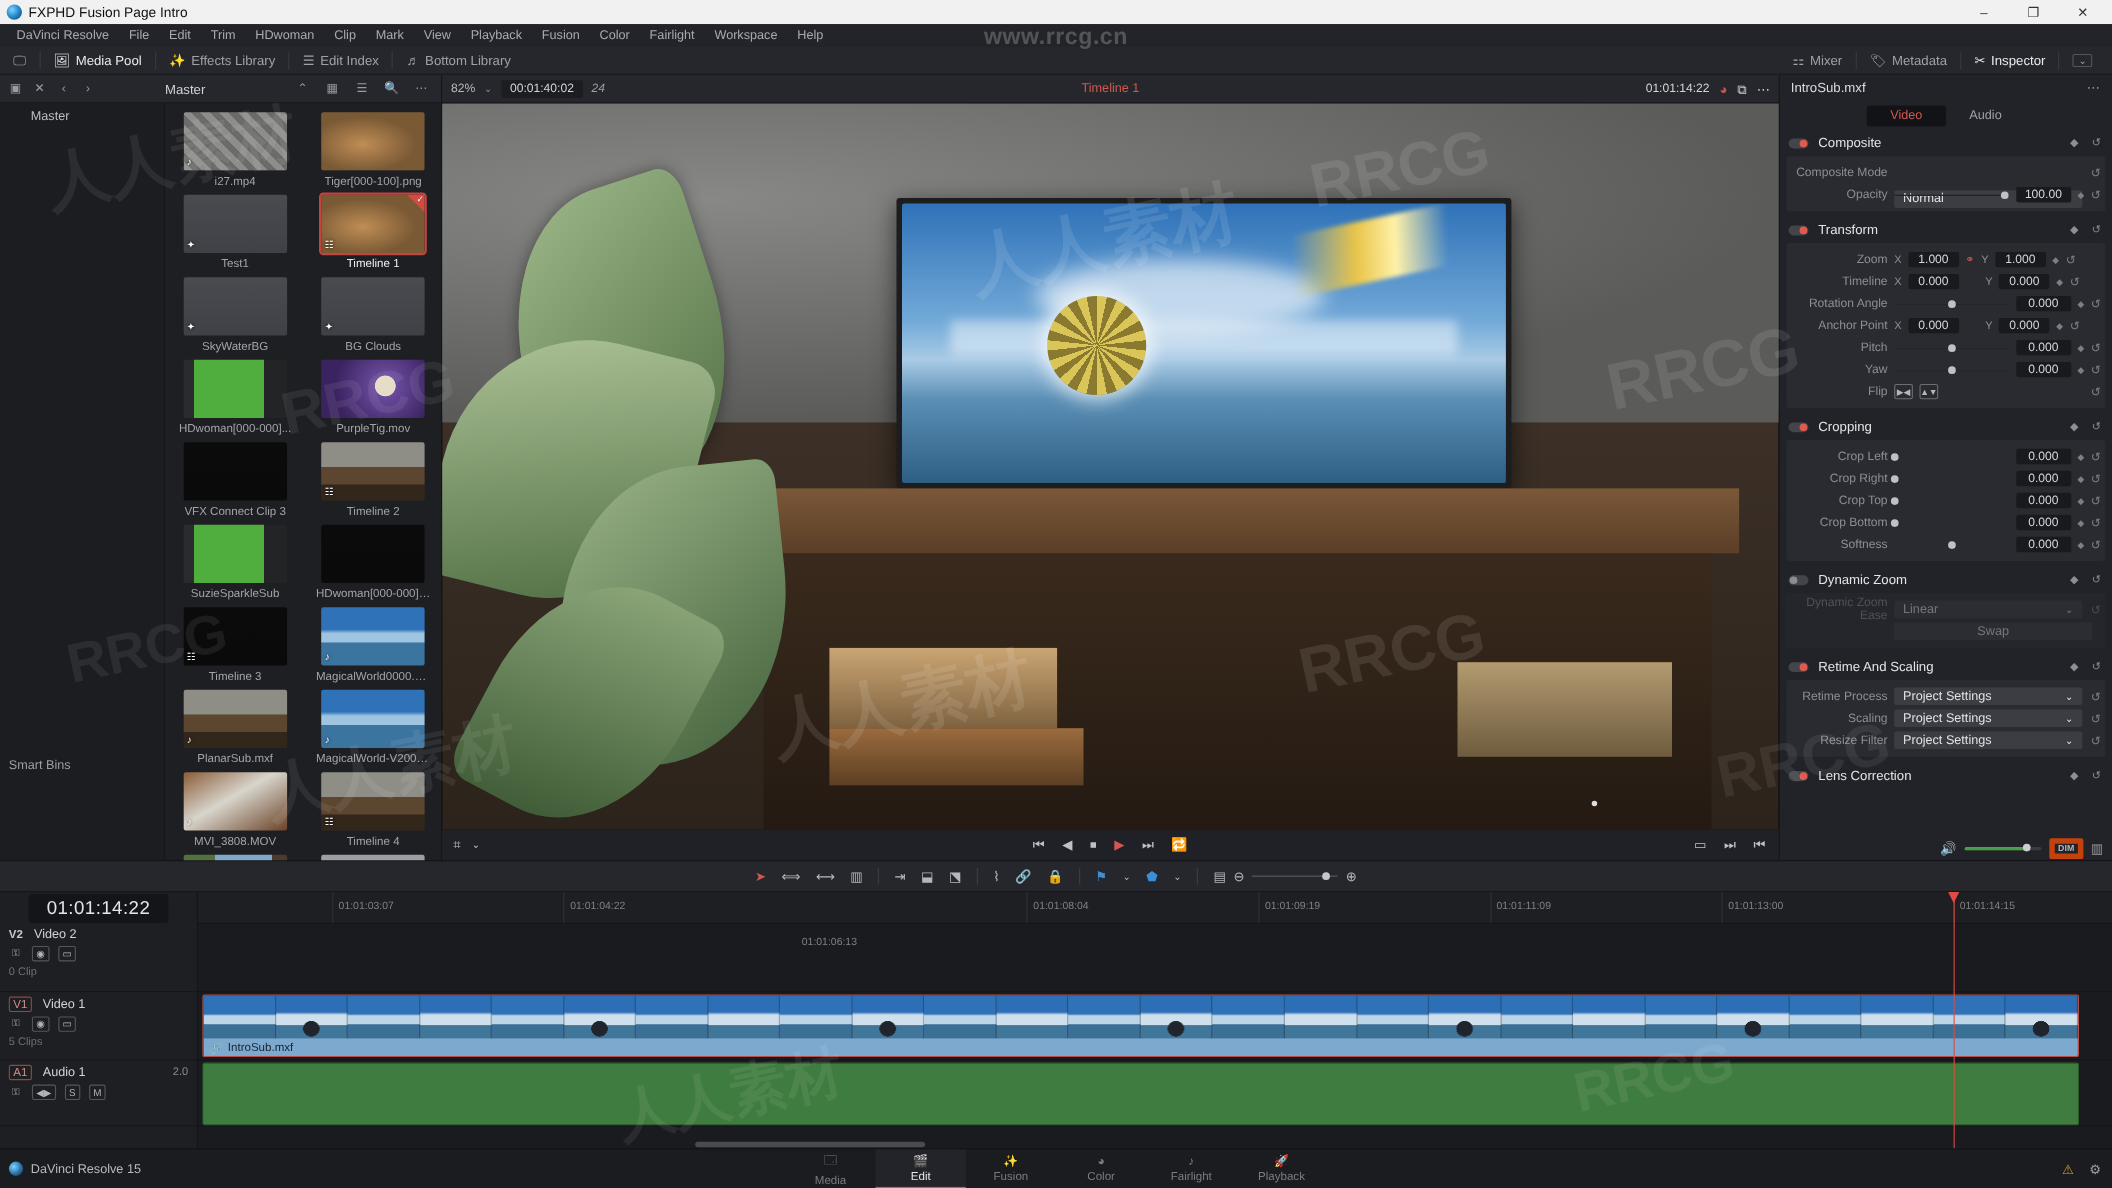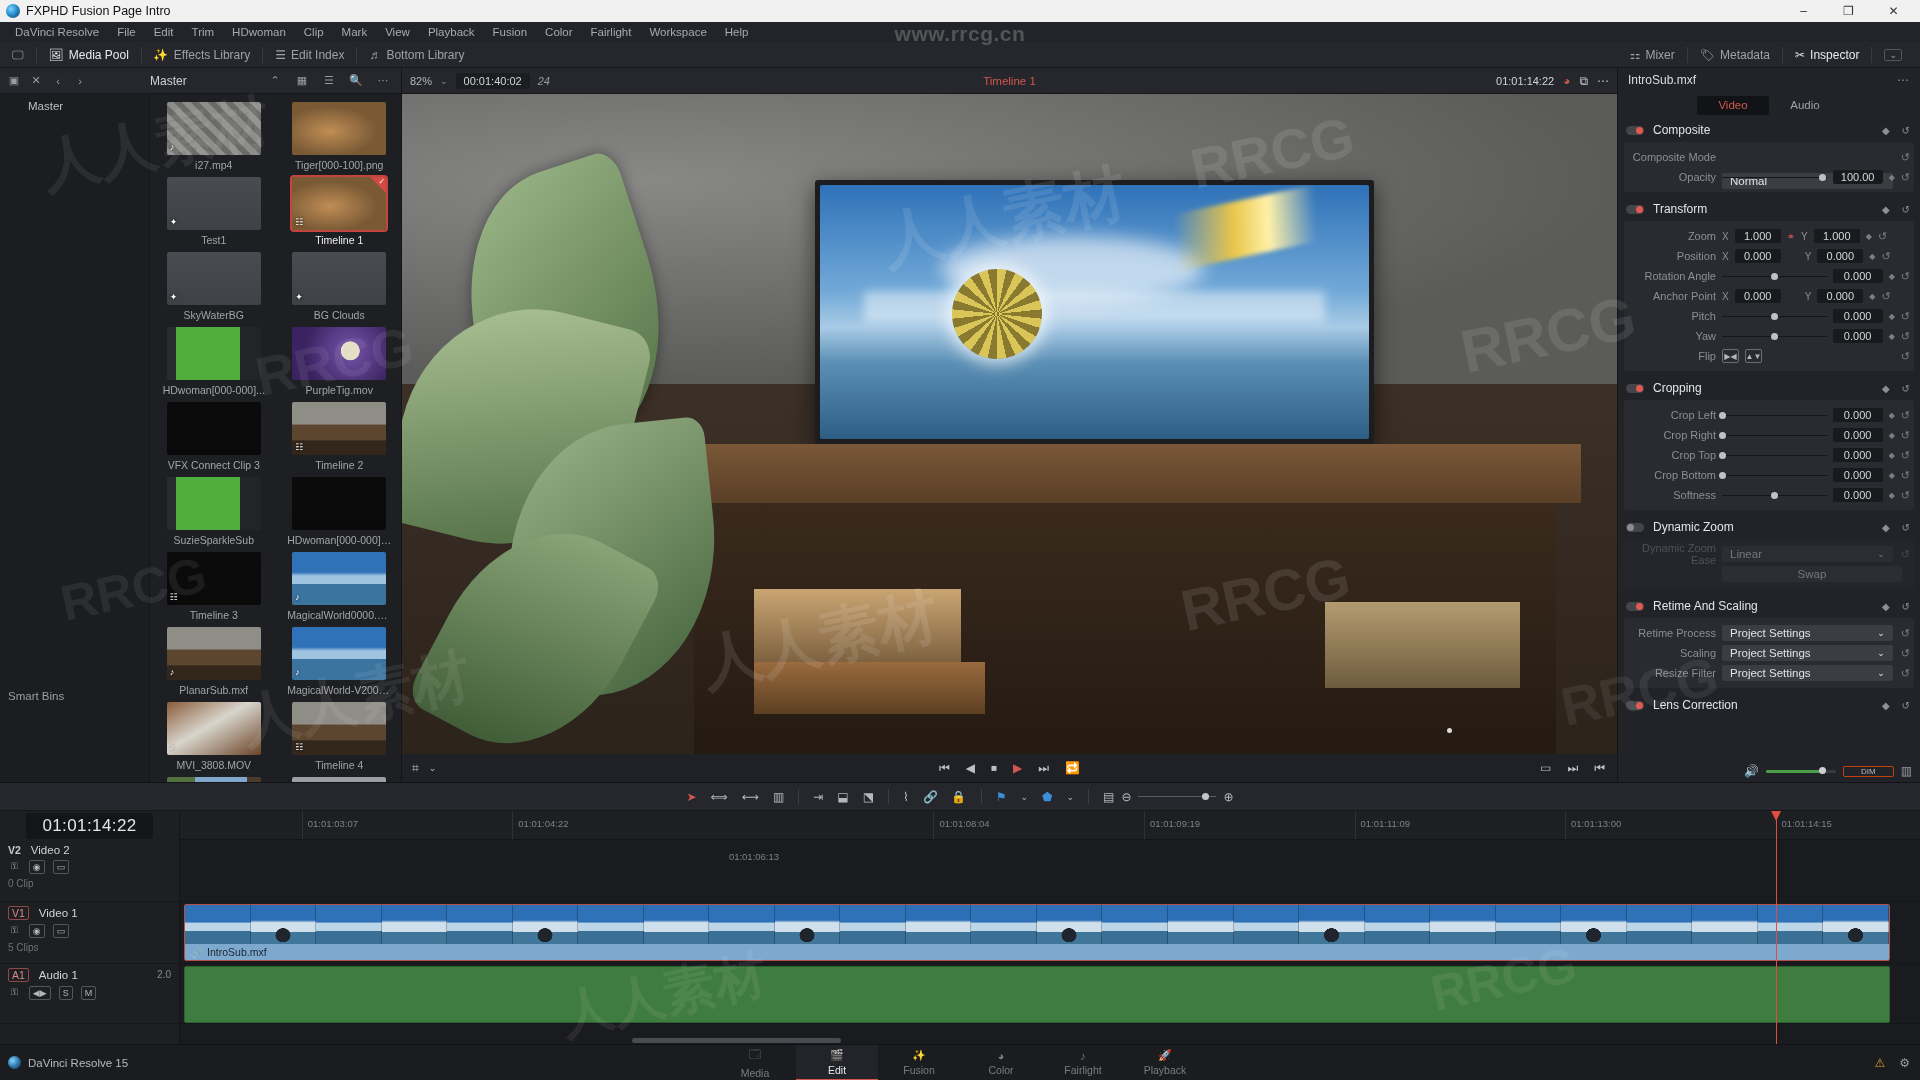--- a/index.html
+++ b/index.html
@@ -98,21 +98,21 @@
   .slider .hd { position:absolute; width:7px; height:7px; border-radius:50%; background:#c0c1c5; }
   .row .kf { color:#7d7e83; font-size:8px; }
   .row .rst { color:#7d7e83; font-size:11px; }
   .ddl { background:#3c3d43; border-radius:2px; font-size:11.5px; color:#e0e1e4; padding:2px 8px; display:flex; align-items:center; justify-content:space-between; }
   .chain { color:#c0584f; font-size:10px; }
   .flipbtn { width:17px; height:14px; border:1px solid #6d6e73; border-radius:2px; font-size:8px; display:flex; align-items:center; justify-content:center; color:#b5b6ba; }
   .ins-foot { height:22px; background:#222328; display:flex; align-items:center; justify-content:flex-end; gap:7px; padding:0 8px; flex:none; }
   .volbar { width:70px; height:3px; background:#3a3b41; border-radius:2px; position:relative; }
   .volbar i { position:absolute; left:0; top:0; bottom:0; width:78%; background:#49a049; border-radius:2px; }
   .volbar u { position:absolute; right:14%; top:-3px; width:7px; height:7px; border-radius:50%; background:#cdced1; }
-  .dimbtn { font-size:8px; border:1px solid #c2410c; border-radius:2px; padding:0 17px; color:#b4b5b9; }
+  .dimbtn { font-size:8px; border:5px solid #c2410c; border-radius:2px; padding:0 3px; color:#b4b5b9;font-weight:bold; }
   .dis { opacity:.42; }
 
   
   .tlarea { height:262px; background:#1e1f23; display:flex; flex-direction:column; flex:none; border-top:1px solid #121317; }
   .tl-toolbar { height:28px; background:#26272c; display:flex; align-items:center; justify-content:center; gap:0; border-bottom:1px solid #16171a; flex:none; position:relative; }
   .tt-g { display:flex; align-items:center; gap:14px; padding:0 14px; }
   .tt-b { color:#b6b7bb; font-size:12px; }
   .tt-b.sel { color:#d2574f; }
   .tt-sep { width:1px; height:15px; background:#3d3e44; }
   .tt-blue { color:#3c8fd4; font-size:12px; }
@@ -505,21 +505,21 @@
               <span class="lbl">Zoom</span>
               <span class="axis">X</span>
               <div class="valbox vb-sm">1.000</div>
               <span class="chain">⚭</span>
               <span class="axis">Y</span>
               <div class="valbox vb-sm">1.000</div>
               <span class="kf">◆</span>
               <span class="rst">↺</span>
             </div>
             <div class="row">
-              <span class="lbl">Position</span>
+              <span class="lbl">Timeline</span>
               <span class="axis">X</span>
               <div class="valbox vb-sm">0.000</div>
               <span style="width:12px;"></span>
               <span class="axis">Y</span>
               <div class="valbox vb-sm">0.000</div>
               <span class="kf">◆</span>
               <span class="rst">↺</span>
             </div>
             <div class="row">
               <span class="lbl">Rotation Angle</span>

